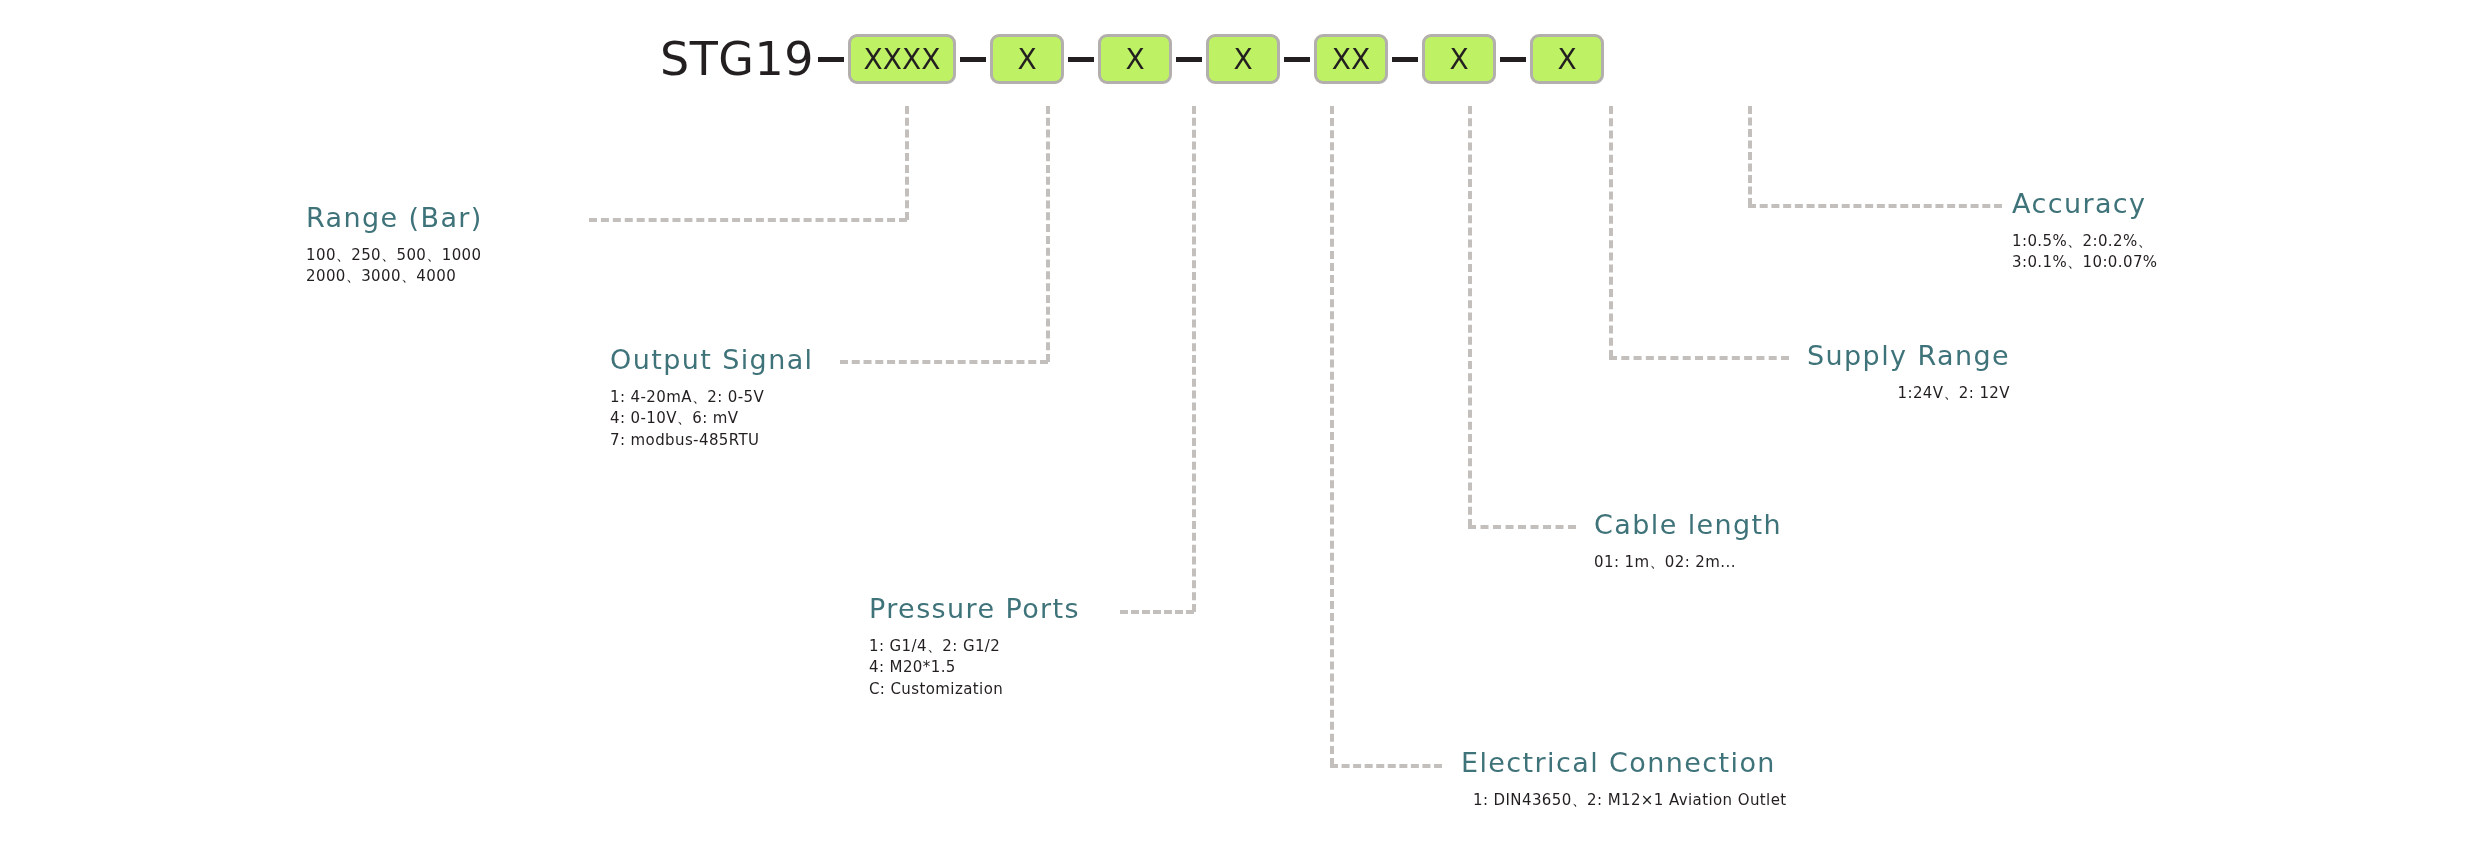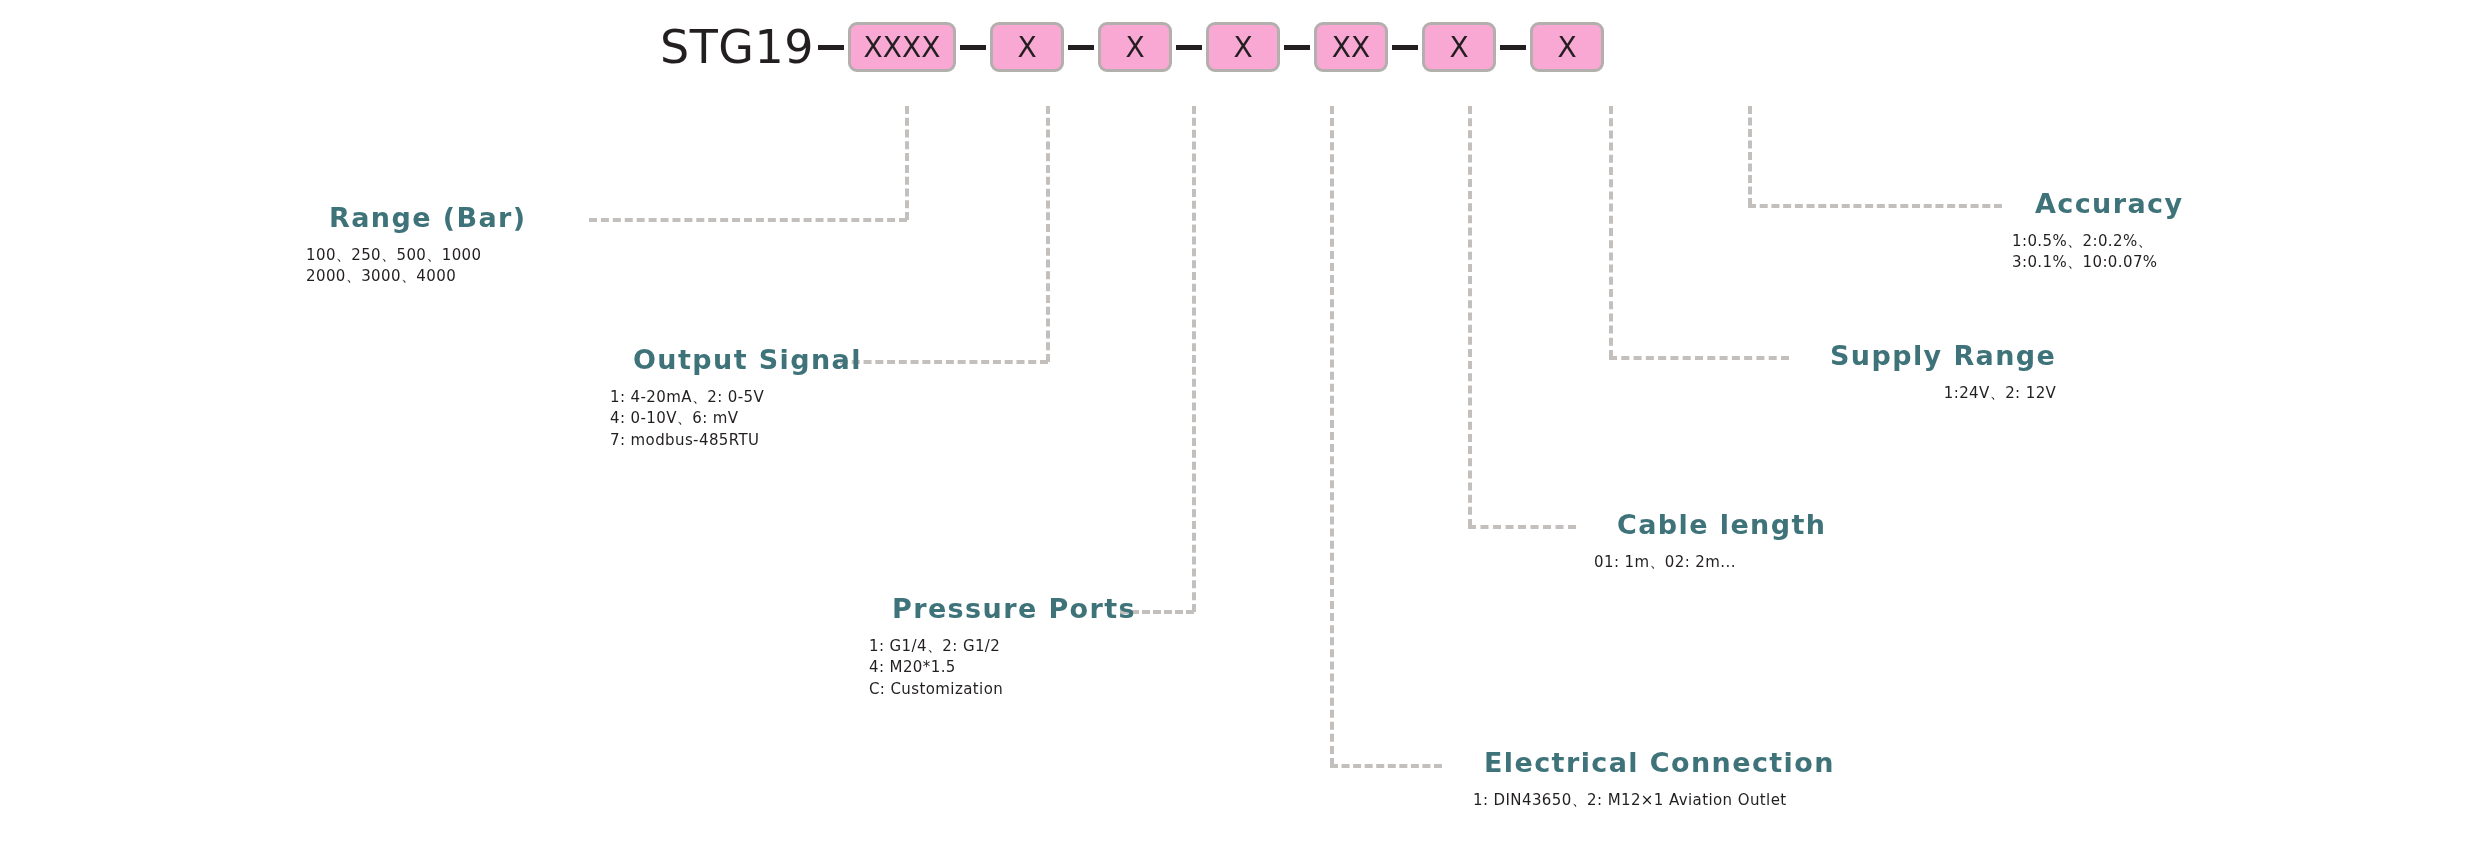--- a/index.html
+++ b/index.html
@@ -16,21 +16,21 @@
     width: 2481px;
     height: 859px;
     background: #ffffff;
     overflow: hidden;
   }
 
   
   .code-row {
     position: absolute;
     left: 660px;
-    top: 16px;
+    top: 28px;
     display: flex;
     align-items: center;
     height: 62px;
   }
   .code-prefix {
     font-family: "DejaVu Sans", "Liberation Sans", sans-serif;
     font-size: 46px;
     font-weight: 400;
     letter-spacing: 0.5px;
     color: #231f20;
@@ -40,21 +40,21 @@
   .dash {
     width: 26px;
     height: 5px;
     background: #231f20;
     margin: 0 4px;
     flex: none;
   }
   .code-box {
     border: 3px solid #b3afac;
     border-radius: 9px;
-    background: #f9a8d4;
+    background: #bef264;
     height: 50px;
     min-width: 74px;
     display: flex;
     align-items: center;
     justify-content: center;
     font-size: 28px;
     color: #231f20;
     padding: 0 10px;
     box-sizing: border-box;
     flex: none;
@@ -70,26 +70,25 @@
   .hline {
     position: absolute;
     height: 0;
     border-top: 4px dashed #c3bfbc;
   }
 
   
   .ann { position: absolute; }
   .ann-title {
     font-size: 27px;
-    font-weight: 700;
+    font-weight: 400;
     letter-spacing: 1.4px;
     color: #3f737a;
     white-space: nowrap;
     line-height: 1.1;
-    margin-left: 23px;
   }
   .ann-body {
     margin-top: 12px;
     font-size: 15px;
     line-height: 1.45;
     color: #231f20;
     letter-spacing: 0.4px;
     white-space: nowrap;
   }
   .ann-body div { white-space: nowrap; }

